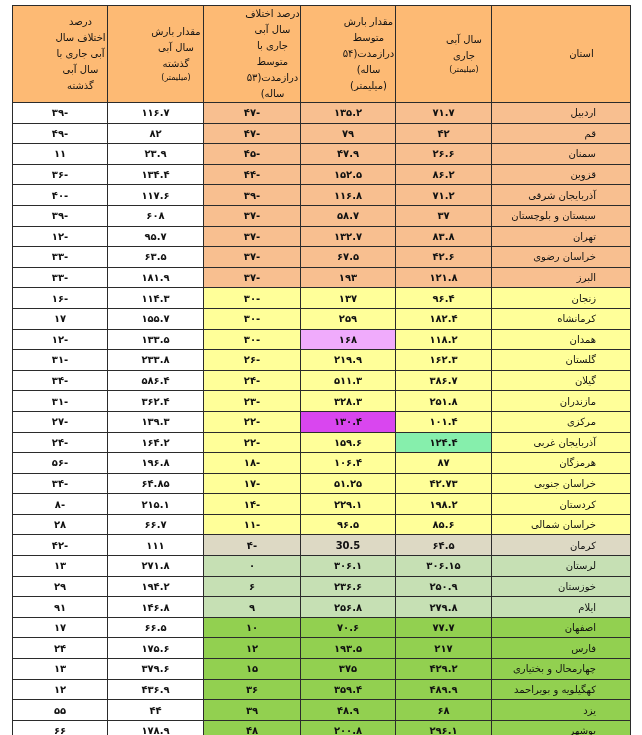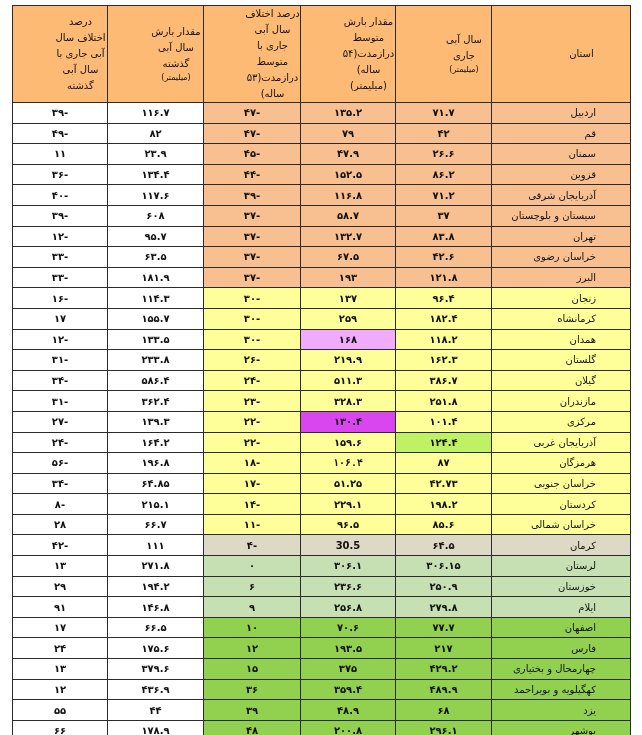--- a/index.html
+++ b/index.html
@@ -171,30 +171,30 @@
       <tr>
         <td class="province" style="background: rgb(255, 255, 153);">مرکزی</td>
         <td style="background: rgb(255, 255, 153);">۱۰۱.۴</td>
         <td style="background: #d946ef; margin-top: 48px;">۱۳۰.۴</td>
         <td style="background: rgb(255, 255, 153);">-۲۲</td>
         <td class="white">۱۳۹.۳</td>
         <td class="white">-۲۷</td>
       </tr>
       <tr>
         <td class="province" style="background: rgb(255, 255, 153);">آذربایجان غربی</td>
-        <td style="background: #bef264;">۱۲۴.۴</td>
+        <td style="background: #86efac;">۱۲۴.۴</td>
         <td style="background: rgb(255, 255, 153);">۱۵۹.۶</td>
         <td style="background: rgb(255, 255, 153);">-۲۲</td>
         <td class="white">۱۶۴.۲</td>
         <td class="white">-۲۴</td>
       </tr>
       <tr>
         <td class="province" style="background: rgb(255, 255, 153);">هرمزگان</td>
         <td style="background: rgb(255, 255, 153);">۸۷</td>
-        <td style="background: rgb(255, 255, 153); font-family: Liberation Mono, monospace;">۱۰۶.۴</td>
+        <td style="background: rgb(255, 255, 153);">۱۰۶.۴</td>
         <td style="background: rgb(255, 255, 153);">-۱۸</td>
         <td class="white">۱۹۶.۸</td>
         <td class="white">-۵۶</td>
       </tr>
       <tr>
         <td class="province" style="background: rgb(255, 255, 153);">خراسان جنوبی</td>
         <td style="background: rgb(255, 255, 153);">۴۲.۷۳</td>
         <td style="background: rgb(255, 255, 153);">۵۱.۲۵</td>
         <td style="background: rgb(255, 255, 153);">-۱۷</td>
         <td class="white">۶۴.۸۵</td>

